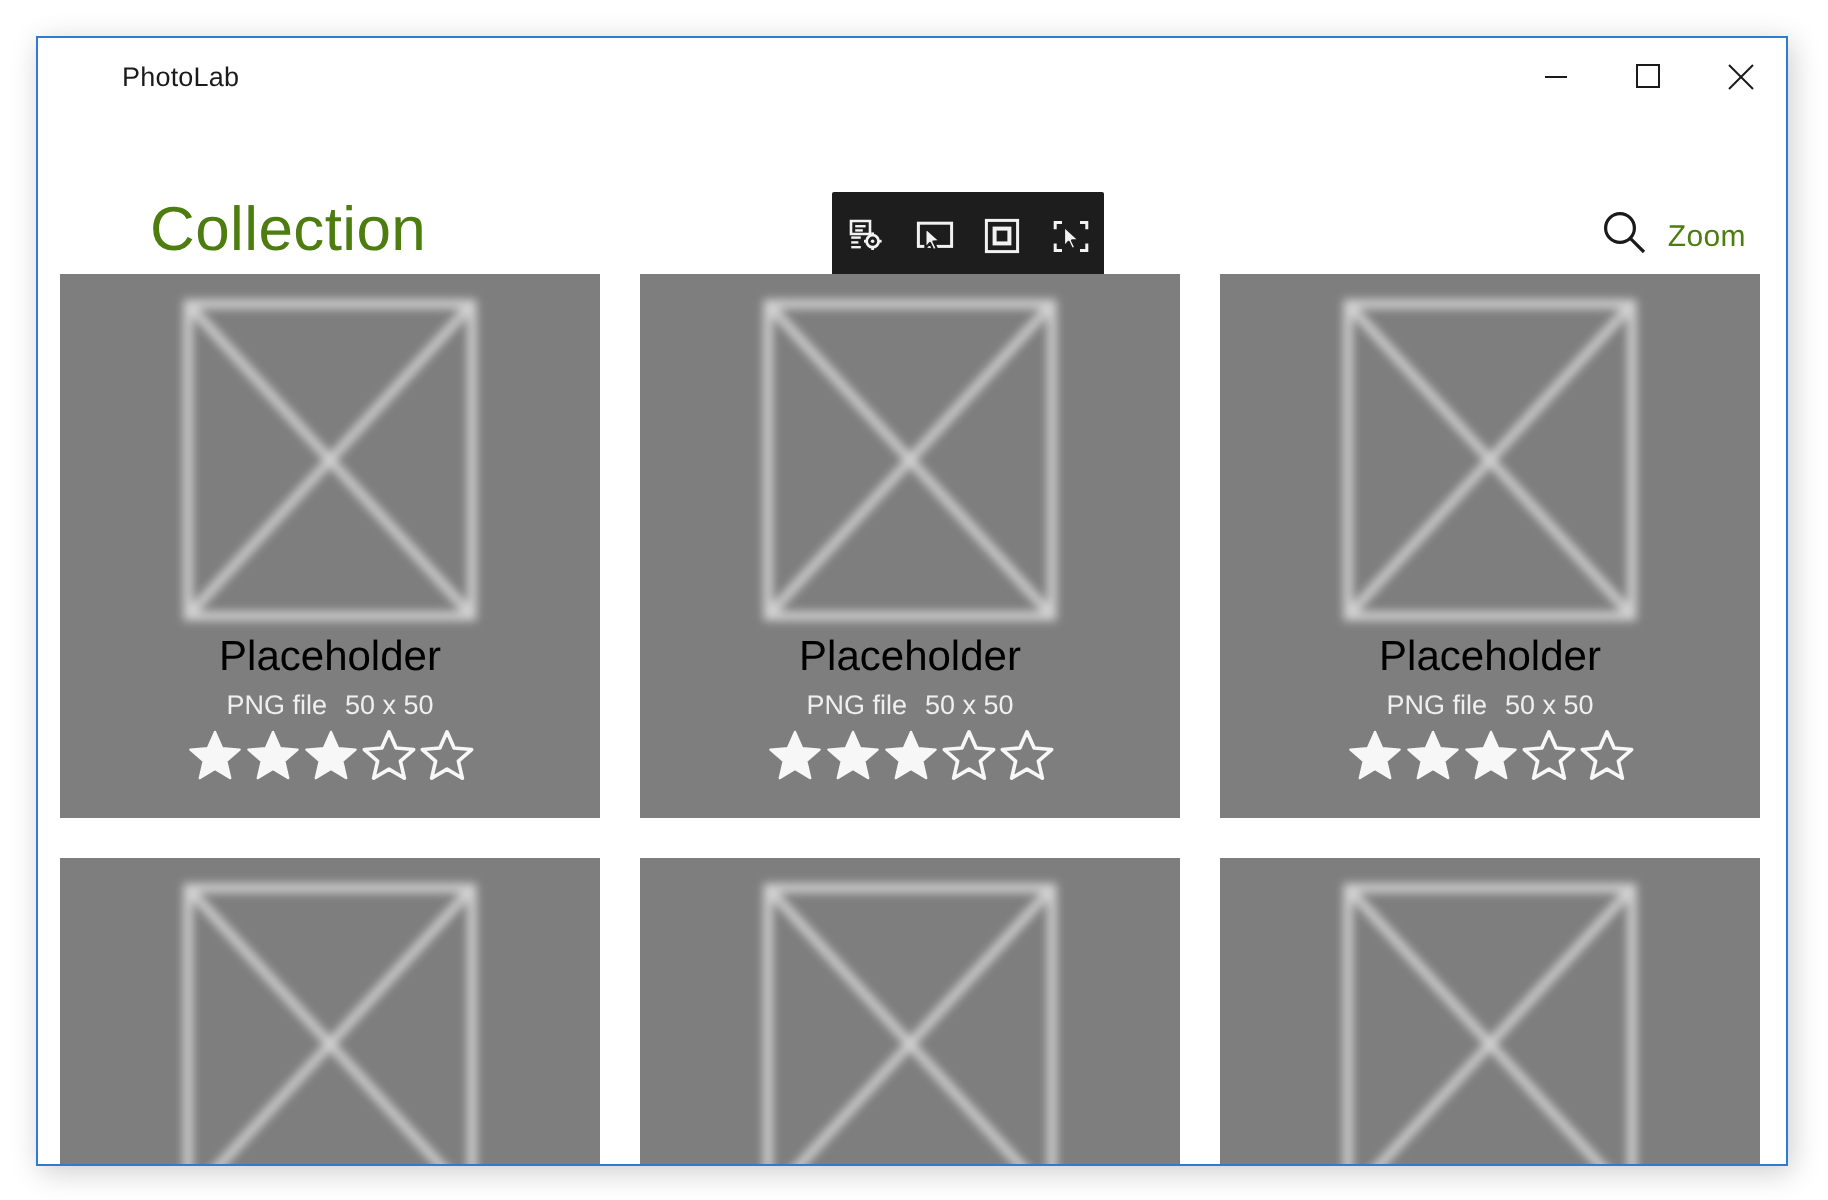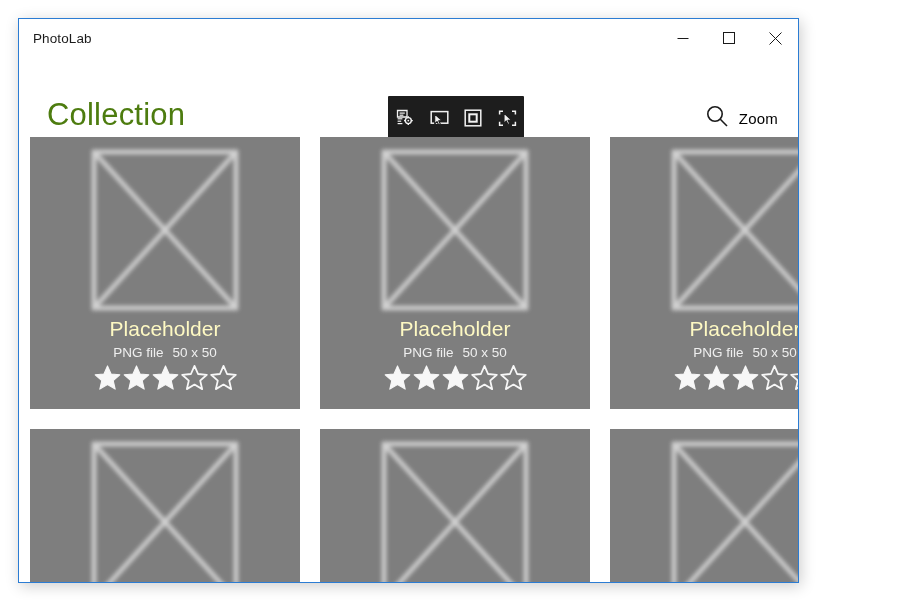--- a/index.html
+++ b/index.html
@@ -17,27 +17,28 @@
     width: 914px;
     height: 600px;
     background: #ffffff;
   }
 
   
   #app-window {
     position: absolute;
     left: 18px;
     top: 18px;
-    width: 781px;
+    width: 876px;
     height: 565px;
     background: #ffffff;
     border: 1px solid #2b7cd3;
     box-sizing: border-box;
     box-shadow: 2px 3px 14px rgba(0,0,0,0.20);
     overflow: hidden;
+    padding-left: 28px;
   }
 
   
   .titlebar {
     position: relative;
     height: 38px;
     background: #ffffff;
     display: flex;
     align-items: center;
     justify-content: space-between;
@@ -126,21 +127,21 @@
   .zoom-control {
     position: absolute;
     right: 20px;
     top: 46px;
     display: flex;
     align-items: center;
     gap: 9px;
   }
   .zoom-label {
     font-size: 15px;
-    color: #000000;
+    color: #4d7c0f;
     letter-spacing: 0.2px;
   }
 
   
   .gallery {
     position: absolute;
     left: 11px;
     top: 118px;
     width: 856px;
     display: flex;
@@ -165,21 +166,21 @@
     justify-content: center;
     flex-shrink: 0;
   }
   .thumb-glyph {
     filter: blur(2.3px);
     opacity: 0.92;
   }
   .card-name {
     font-size: 21px;
     font-weight: 400;
-    color: #fef9c3;
+    color: #000000;
     line-height: 1.05;
     margin-top: -4px;
     white-space: nowrap;
   }
   .card-meta {
     font-size: 13.5px;
     color: #efefef;
     margin-top: 5px;
     white-space: nowrap;
     text-align: center;

